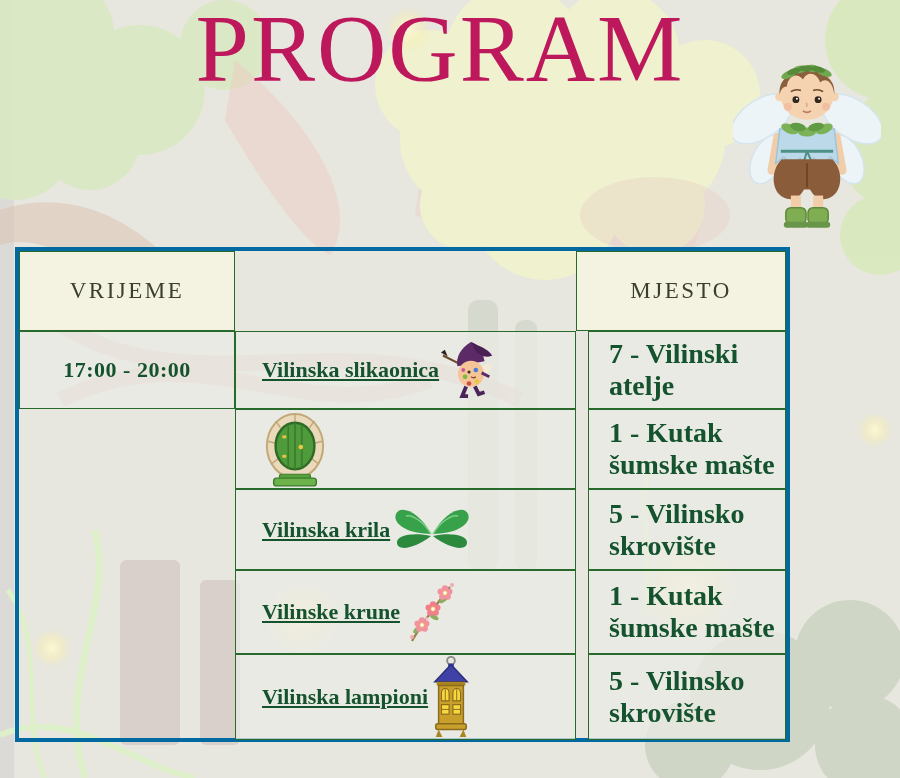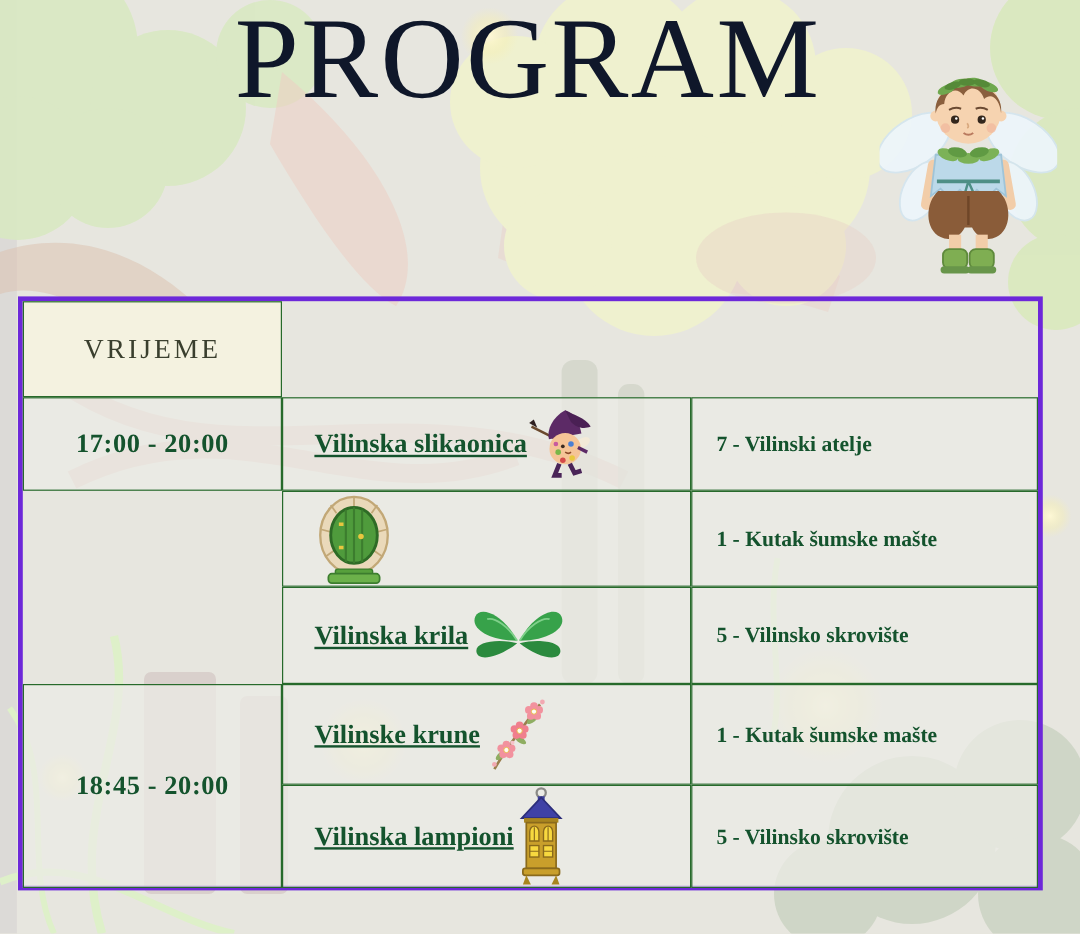--- a/index.html
+++ b/index.html
@@ -5,47 +5,47 @@
   html,body{margin:0;padding:0;}
   body{
     width:900px;height:778px;position:relative;overflow:hidden;
     background:#e7e6df;
     font-family:"Liberation Serif", serif;
   }
   .bg{position:absolute;left:0;top:0;width:900px;height:778px;}
   .title{
     position:absolute;top:0;left:0;width:880px;text-align:center;
     font-size:96px;line-height:1.02;letter-spacing:2px;
-    color:#0f172a;font-weight:500;
+    color:#be185d;font-weight:500;
   }
   .fairy{position:absolute;left:733px;top:22px;width:148px;height:224px;}
   .tbl{
-    position:absolute;left:15px;top:247px;width:854px;height:495px;
-    box-sizing:border-box;border:4px solid #6d28d9;
+    position:absolute;left:15px;top:247px;width:775px;height:495px;
+    box-sizing:border-box;border:4px solid #0369a1;
     display:grid;
     grid-template-columns:216px 341px 1fr;
     grid-template-rows:80px 78px 80px 81px 84px 1fr;
   }
   .cell{
     box-sizing:border-box;border:1.5px solid #276a2b;
     display:flex;align-items:center;justify-content:center;
     overflow:visible;
   }
   .head{
     background:#f4f2e0;color:#3a3f2e;
     font-size:23px;letter-spacing:2.5px;
   }
   .body-cell{
     background:rgba(236,235,230,0.72);
     color:#14532d;font-weight:bold;font-size:22px;
   }
   .time{letter-spacing:.5px;}
   .act{justify-content:flex-start;padding:0 30px 0 26px;text-decoration:underline;}
   .act .act-icon{flex:0 0 auto;display:flex;align-items:center;}
-  .place{justify-content:flex-start;padding-left:20px;font-size:18px;}
+  .place{justify-content:flex-start;padding-left:20px;font-size:28px;margin-left:12px;}
   svg{display:block;}
 </style>
 </head>
 <body>
 
 <svg class="bg" viewBox="0 0 900 778" xmlns="http://www.w3.org/2000/svg">
   <defs>
     <radialGradient id="glow">
       <stop offset="0" stop-color="#fff9d6" stop-opacity="0.95"></stop>
       <stop offset="0.6" stop-color="#f6efb4" stop-opacity="0.45"></stop>
@@ -172,26 +172,26 @@
   <path d="M72,80 q2,3 0,4" stroke="#d8a87e" stroke-width="1.4" fill="none"></path>
   <path d="M69,88 q4,3 8,0" stroke="#b97a5e" stroke-width="1.6" fill="none"></path>
   <circle cx="54" cy="84" r="4" fill="#f0b29a" opacity="0.6"></circle>
     <circle cx="92" cy="84" r="4" fill="#f0b29a" opacity="0.6"></circle>
 </svg>
 
 <div class="tbl">
   <div class="cell head" style="grid-row:1;grid-column:1">
       <span>VRIJEME</span>
     </div>
+  <div class="cell head" style="grid-row:1;grid-column:3">
+      <span>MJESTO</span>
+    </div>
 
   <div class="cell body-cell time" style="grid-row:2;grid-column:1">
       <span>17:00 - 20:00</span>
-    </div>
-  <div class="cell body-cell time" style="grid-row:5 / span 2;grid-column:1">
-      <span>18:45 - 20:00</span>
     </div>
 
   <div class="cell body-cell act" style="grid-row:2;grid-column:2">
     <span class="act-label">Vilinska slikaonica</span>
     <span class="act-icon" aria-label="painter-fairy-icon">
       <svg width="62" height="60" viewBox="0 0 64 62">
         <line x1="4" y1="16" x2="26" y2="27" stroke="#6b4a2e" stroke-width="2.2"></line>
         <path d="M2,13 L9,17 L6,10 Z" fill="#2e2020"></path>
         <path d="M33,2 C22,8 17,19 19,27 L47,22 C45,11 40,4 33,2 Z" fill="#5c2a66"></path>
         <path d="M33,2 C40,6 50,8 55,16 C48,19 42,16 38,12 Z" fill="#4a2054"></path>

